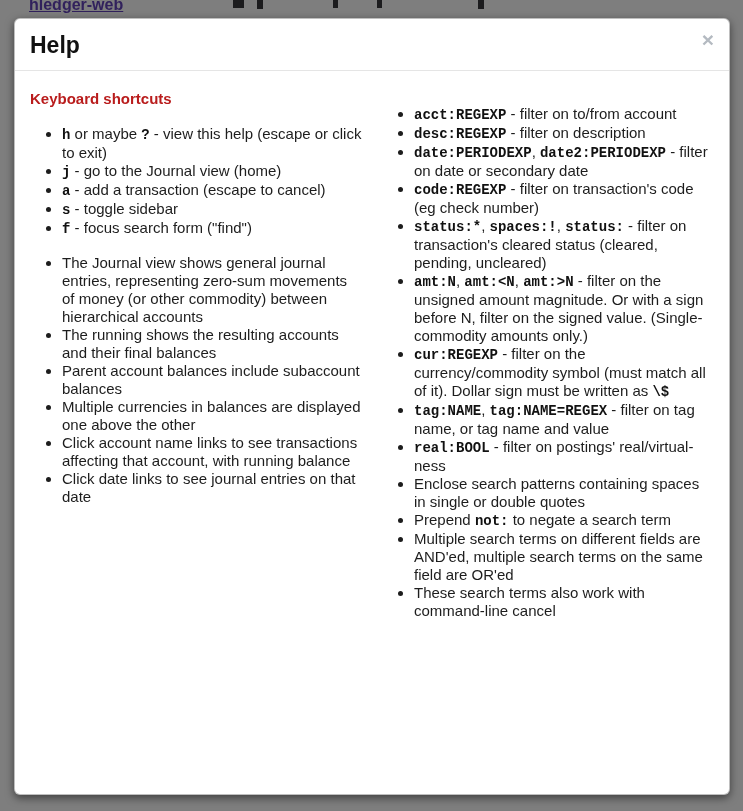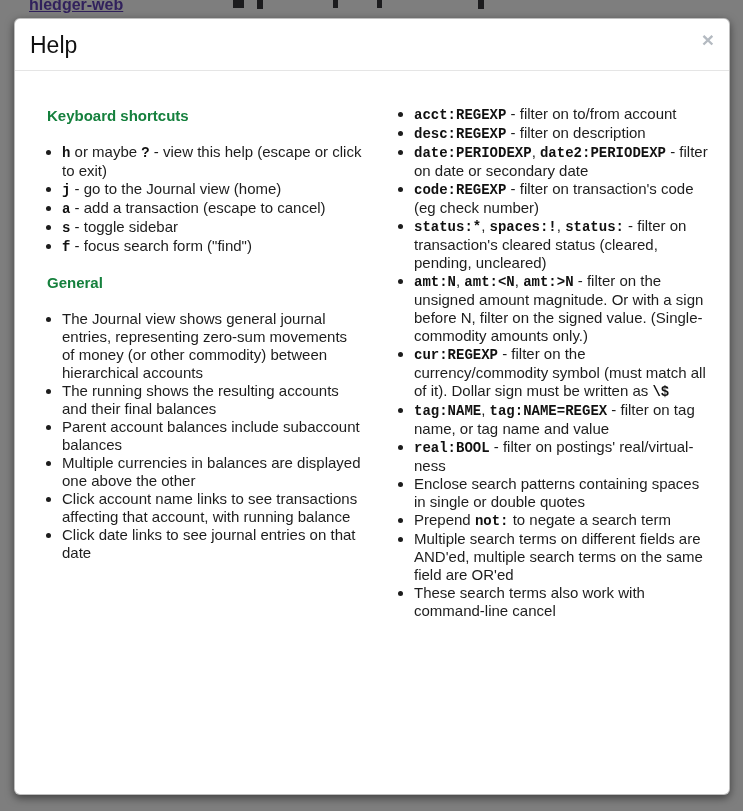--- a/index.html
+++ b/index.html
@@ -34,37 +34,37 @@
     box-shadow: 0 3px 9px rgba(0,0,0,0.5);
     overflow: hidden;
   }
   .modal-header {
     position: relative;
     padding: 13px 15px 12px 15px;
     border-bottom: 1px solid #e5e5e5;
   }
   .modal-title {
     margin: 0; font-size: 23px; line-height: 26px;
-    font-weight: 400; color: #111;
+    font-weight: 700; color: #111;
   }
   .close-btn {
     position: absolute; top: 8px; right: 13px;
     border: none; background: transparent; cursor: pointer;
     font-family: "Liberation Sans", sans-serif;
     font-size: 21px; font-weight: bold; line-height: 1;
     color: #b4bac1; padding: 2px;
   }
   .modal-body {
     display: flex; gap: 20px;
     padding: 18px 15px 10px 15px;
   }
   .col { flex: 1 1 0; min-width: 0; }
   .section-heading {
-    margin: 17px; font-size: 15px; line-height: 20px;
-    font-weight: bold; color: #15803d;
+    margin: 0; font-size: 15px; line-height: 20px;
+    font-weight: bold; color: #b91c1c;
   }
   ul.help-list {
     margin: 16px 0 16px 0;
     padding-left: 32px;
     list-style: disc;
   }
   ul.help-list li {
     font-size: 15px; line-height: 18px; color: #1d1d1d;
   }
   code.term {
@@ -93,21 +93,20 @@
   <div class="modal-body">
     <div class="col">
         <h3 class="section-heading">Keyboard shortcuts</h3>
         <ul class="help-list">
           <li><code class="term">h</code> or maybe <code class="term">?</code> - view this help (escape or click to exit)</li>
           <li><code class="term">j</code> - go to the Journal view (home)</li>
           <li><code class="term">a</code> - add a transaction (escape to cancel)</li>
           <li><code class="term">s</code> - toggle sidebar</li>
           <li><code class="term">f</code> - focus search form ("find")</li>
         </ul>
-        <h3 class="section-heading">General</h3>
         <ul class="help-list">
           <li>The Journal view shows general journal entries, representing zero-sum movements of money (or other commodity) between hierarchical accounts</li>
           <li>The running shows the resulting accounts and their final balances</li>
           <li>Parent account balances include subaccount balances</li>
           <li>Multiple currencies in balances are displayed one above the other</li>
           <li>Click account name links to see transactions affecting that account, with running balance</li>
           <li>Click date links to see journal entries on that date</li>
         </ul>
       </div>
     <div class="col">

